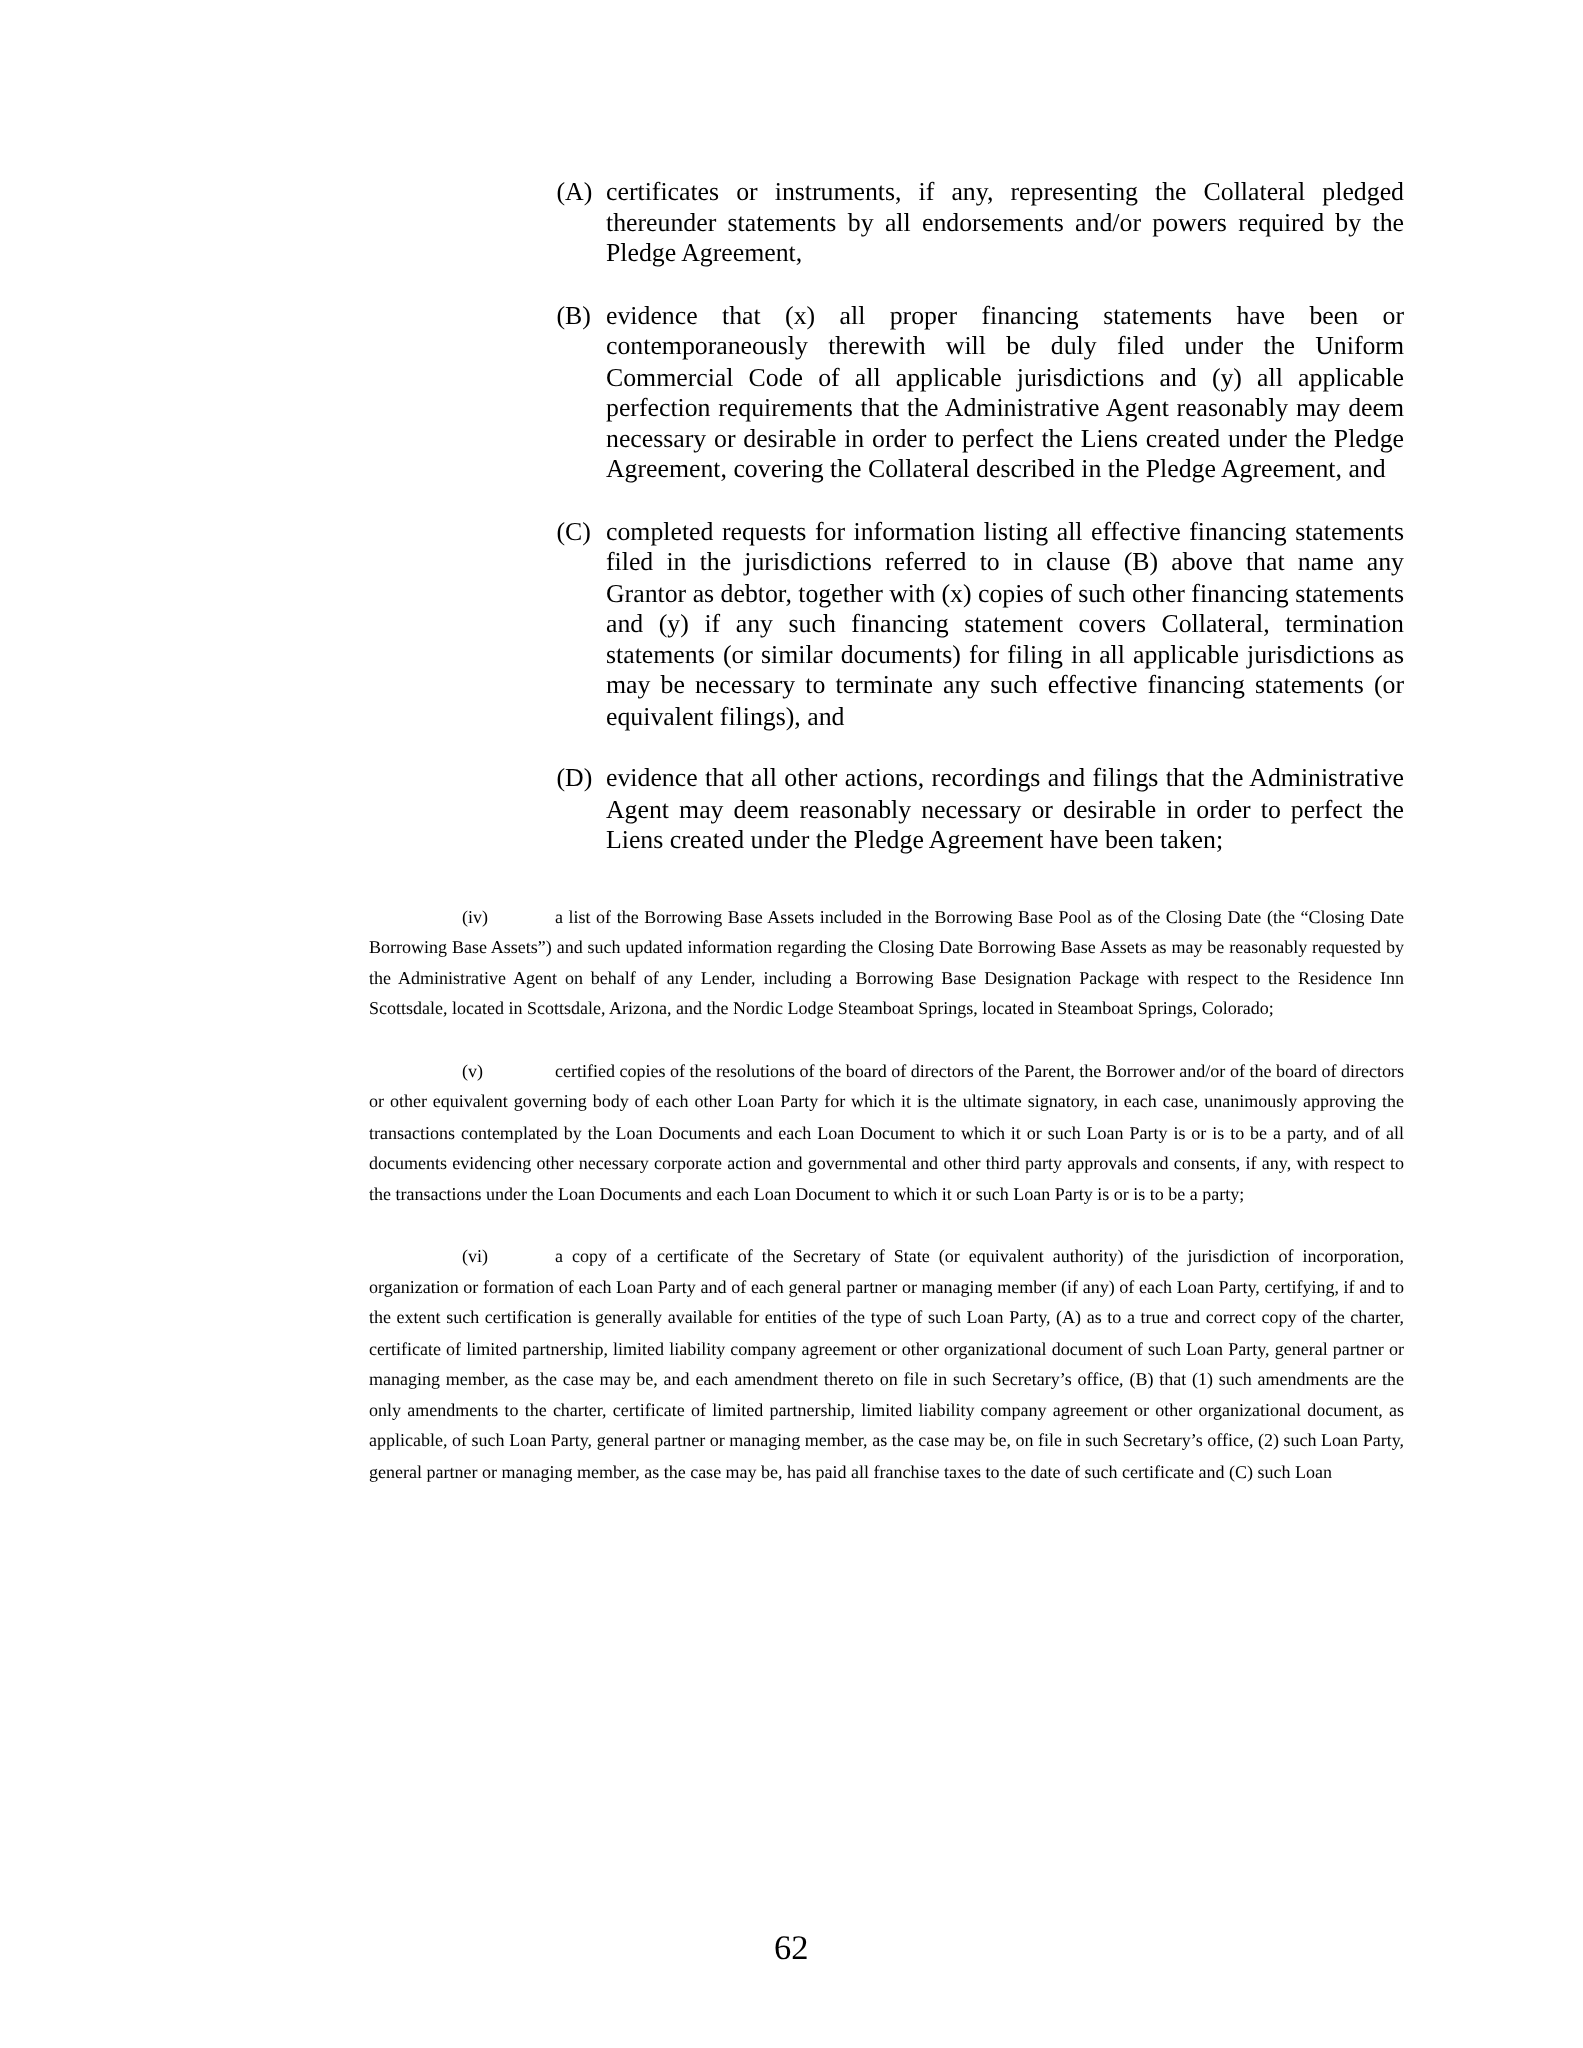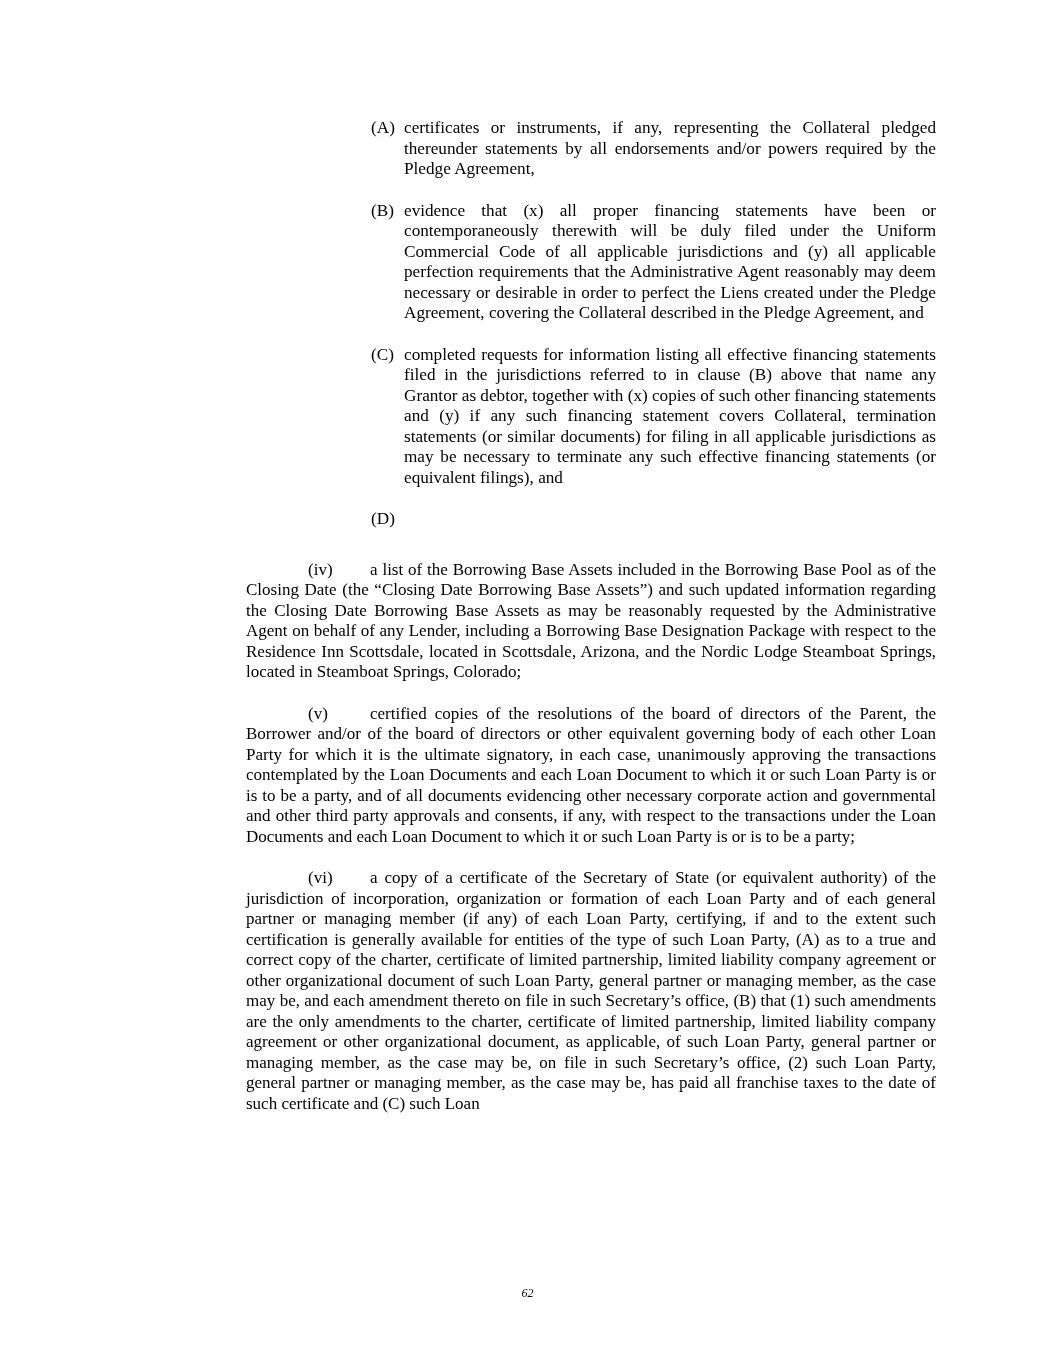--- a/index.html
+++ b/index.html
@@ -35,39 +35,38 @@
   }
   .let-row .let-body {
     flex: 1 1 auto;
     font-size: 17.2px;
     line-height: 20.5px;
     text-align: justify;
     text-justify: inter-word;
   }
   .roman-para {
     margin: 0 0 21px 0;
-    font-size: 17px;
+    font-size: 12px;
     line-height: 20.5px;
     text-align: justify;
     text-justify: inter-word;
   }
   .roman-para .rnum {
     display: inline-block;
     width: 62px;
     margin-left: 62px;
   }
   .page-number {
     position: absolute;
     left: 0;
     right: 0;
     top: 1286px;
     text-align: center;
-    font-size: 12px;
+    font-size: 23px;
     font-family: "Liberation Serif", serif;
-    font-style: italic;
   }
   .block-gap { height: 9px; }
 </style>
 </head>
 <body>
 
 <div class="page">
   <div class="content">
 
     <div class="let-row">
@@ -80,20 +79,21 @@
       <div class="let-body">evidence that (x) all proper financing statements have been or contemporaneously therewith will be duly filed under the Uniform Commercial Code of all applicable jurisdictions and (y) all applicable perfection requirements that the Administrative Agent reasonably may deem necessary or desirable in order to perfect the Liens created under the Pledge Agreement, covering the Collateral described in the Pledge Agreement, and</div>
     </div>
 
     <div class="let-row">
       <div class="let-tag">(C)</div>
       <div class="let-body">completed requests for information listing all effective financing statements filed in the jurisdictions referred to in clause (B) above that name any Grantor as debtor, together with (x) copies of such other financing statements and (y) if any such financing statement covers Collateral, termination statements (or similar documents) for filing in all applicable jurisdictions as may be necessary to terminate any such effective financing statements (or equivalent filings), and</div>
     </div>
 
     <div class="let-row">
       <div class="let-tag">(D)</div>
+      <div class="let-body">evidence that all other actions, recordings and filings that the Administrative Agent may deem reasonably necessary or desirable in order to perfect the Liens created under the Pledge Agreement have been taken;</div>
     </div>
 
     <div class="block-gap"></div>
 
     <p class="roman-para"><span class="rnum">(iv)</span><span>a list of the Borrowing Base Assets included in the Borrowing Base Pool as of the Closing Date (the “Closing Date Borrowing Base Assets”) and such updated information regarding the Closing Date Borrowing Base Assets as may be reasonably requested by the Administrative Agent on behalf of any Lender, including a Borrowing Base Designation Package with respect to the Residence Inn Scottsdale, located in Scottsdale, Arizona, and the Nordic Lodge Steamboat Springs, located in Steamboat Springs, Colorado;</span></p>
 
     <p class="roman-para"><span class="rnum">(v)</span><span>certified copies of the resolutions of the board of directors of the Parent, the Borrower and/or of the board of directors or other equivalent governing body of each other Loan Party for which it is the ultimate signatory, in each case, unanimously approving the transactions contemplated by the Loan Documents and each Loan Document to which it or such Loan Party is or is to be a party, and of all documents evidencing other necessary corporate action and governmental and other third party approvals and consents, if any, with respect to the transactions under the Loan Documents and each Loan Document to which it or such Loan Party is or is to be a party;</span></p>
 
     <p class="roman-para"><span class="rnum">(vi)</span><span>a copy of a certificate of the Secretary of State (or equivalent authority) of the jurisdiction of incorporation, organization or formation of each Loan Party and of each general partner or managing member (if any) of each Loan Party, certifying, if and to the extent such certification is generally available for entities of the type of such Loan Party, (A) as to a true and correct copy of the charter, certificate of limited partnership, limited liability company agreement or other organizational document of such Loan Party, general partner or managing member, as the case may be, and each amendment thereto on file in such Secretary’s office, (B) that (1) such amendments are the only amendments to the charter, certificate of limited partnership, limited liability company agreement or other organizational document, as applicable, of such Loan Party, general partner or managing member, as the case may be, on file in such Secretary’s office, (2) such Loan Party, general partner or managing member, as the case may be, has paid all franchise taxes to the date of such certificate and (C) such Loan</span></p>
 

